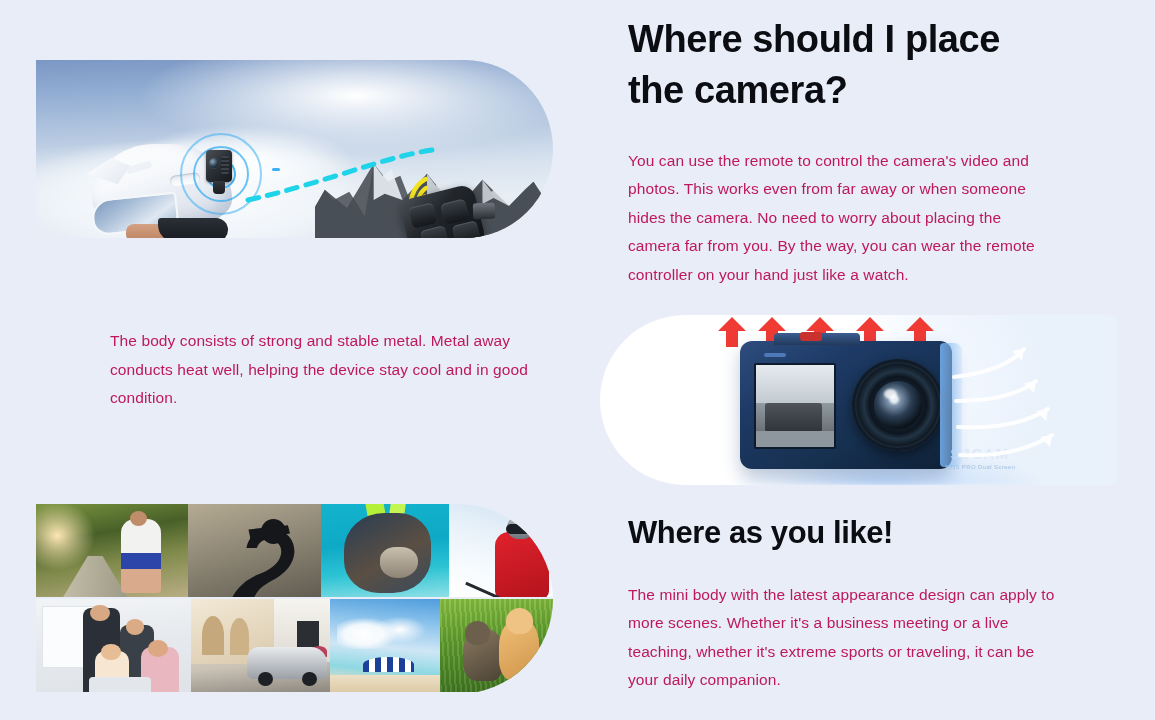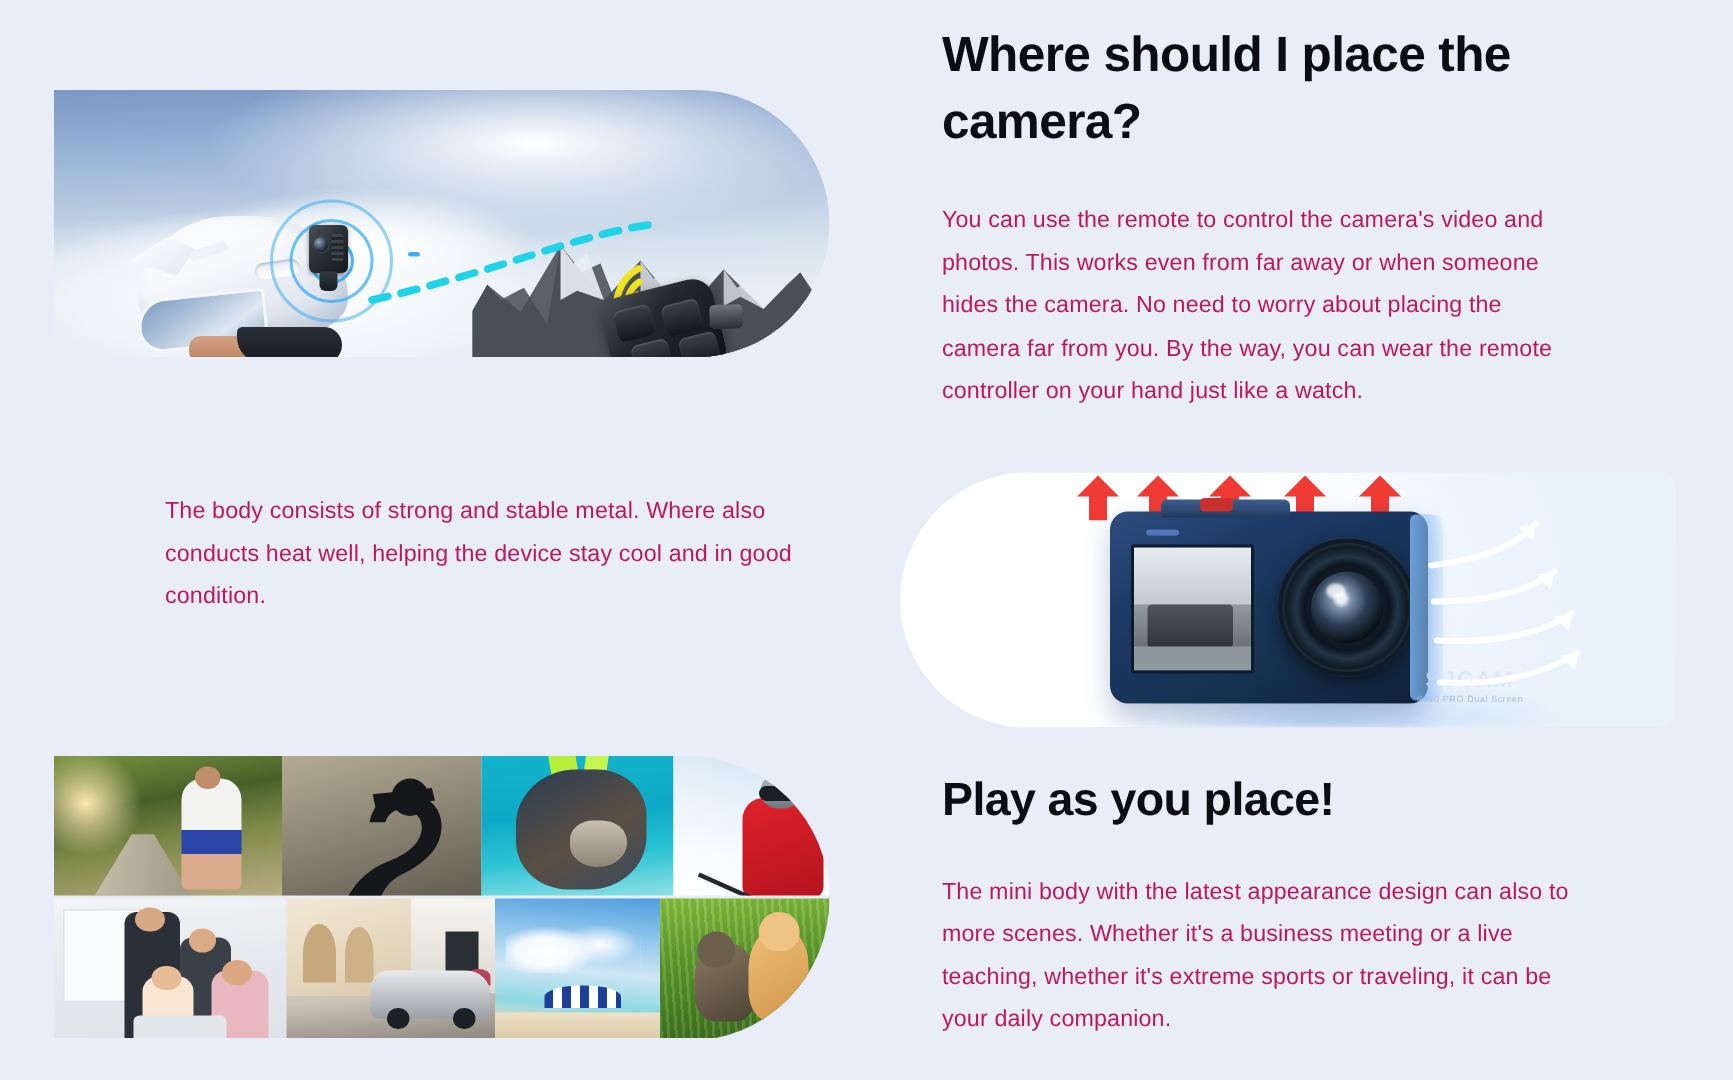--- a/index.html
+++ b/index.html
@@ -6,21 +6,21 @@
   html,body{
     width:1155px; height:720px;
     background:#e9edf7;
     font-family:"Liberation Sans", sans-serif;
     overflow:hidden;
   }
   .page{ position:relative; width:1155px; height:720px; }
 
   
   .h-title{
-    font-size:33px; font-weight:bold; line-height:1.35;
+    font-size:38px; font-weight:bold; line-height:1.35;
     color:#0b0d12; letter-spacing:-0.4px;
   }
   .h-title.small{ font-size:31px; }
   .body-copy{
     font-size:15.5px; line-height:28.5px; color:#be185d;
     letter-spacing:0.1px;
   }
 
   
   .pill-top{
@@ -444,21 +444,21 @@
       <div class="btn b1"></div>
       <div class="btn b2"></div>
       <div class="btn b3"></div>
       <div class="btn b4"></div>
       <div class="lug"></div>
 
     </div>
   </div>
 
   <div class="hot-block">
-    <p class="body-copy">The body consists of strong and stable metal. Where also conducts heat well, helping the device stay cool and in good condition.</p>
+    <p class="body-copy">The body consists of strong and stable metal. Metal away conducts heat well, helping the device stay cool and in good condition.</p>
   </div>
 
   <div class="collage">
     <div class="row r1">
       <div class="cell ph-run" style="width:152px">
         <div class="trail"></div>
         <div class="person"></div>
         <div class="head"></div>
       </div>
       <div class="cell ph-cycle" style="width:133px">
@@ -576,17 +576,17 @@
           <path d="M72,6 L60,8 L70,18 Z"></path>
           <path d="M84,38 L72,40 L82,50 Z"></path>
           <path d="M96,66 L84,68 L94,78 Z"></path>
           <path d="M100,92 L88,94 L98,104 Z"></path>
         </g>
       </svg>
     </div>
   </div>
 
   <div class="q2">
-    <h2 class="h-title small">Play as you place!</h2>
-    <p class="body-copy">The mini body with the latest appearance design can also to more scenes. Whether it's a business meeting or a live teaching, whether it's extreme sports or traveling, it can be your daily companion.</p>
+    <h2 class="h-title small">Where as you like!</h2>
+    <p class="body-copy">The mini body with the latest appearance design can apply to more scenes. Whether it's a business meeting or a live teaching, whether it's extreme sports or traveling, it can be your daily companion.</p>
   </div>
 
 </div>
 
 </body></html>

